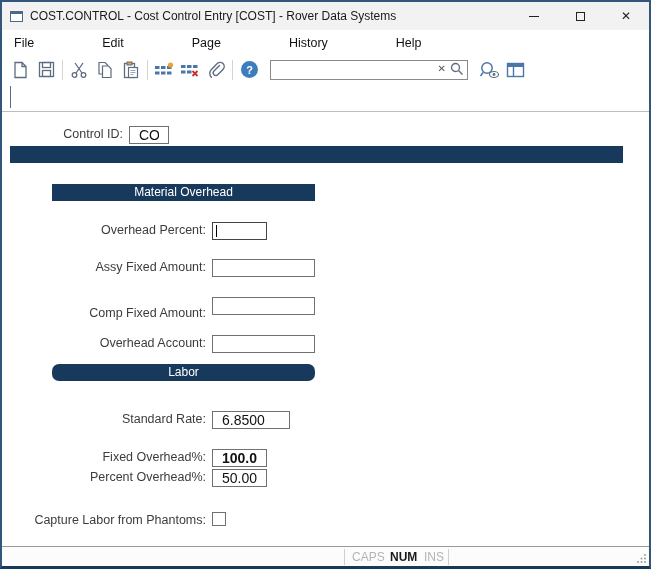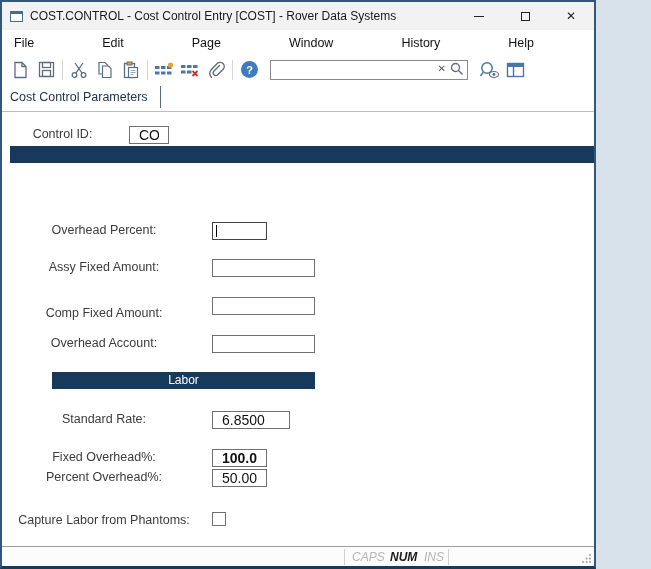--- a/index.html
+++ b/index.html
@@ -1,18 +1,18 @@
 <!DOCTYPE html>
 <html><head>
 <meta charset="utf-8">
 <style>
   * { margin:0; padding:0; box-sizing:border-box; }
   html,body { width:651px; height:569px; background:#d8e2ea; font-family:"Liberation Sans", sans-serif; }
   .window{
-    position:relative; width:596px; height:569px; background:#404040;
+    position:relative; width:651px; height:569px; background:#404040;
     border:2px solid #33567c; border-bottom:3px solid #17395c; overflow:hidden;
   }
   
   .titlebar{ height:28px; background:#f2f2f2; display:flex; align-items:center; padding-left:8px; }
   .app-icon{ width:13px; height:11px; border:1px solid #4a6a8a; border-top:3px solid #4a6a8a; background:#fff; margin-right:7px; flex:0 0 auto; }
   .title-text{ font-size:12px; color:#1a1a1a; white-space:nowrap; }
   .win-controls{ margin-left:auto; display:flex; align-items:center; height:100%; }
   .win-btn{ width:46px; height:100%; display:flex; align-items:center; justify-content:center; color:#222; }
   .min-glyph{ width:10px; height:0; border-top:1px solid #222; display:block; }
   .max-glyph{ width:9px; height:9px; border:1px solid #222; display:block; background:transparent; }
@@ -28,30 +28,30 @@
   .searchbox input{ width:100%; height:100%; border:1px solid #8a8a8a; font-size:12px; padding:0 36px 0 4px; outline:none; font-family:"Liberation Sans",sans-serif;}
   .sb-clear{ position:absolute; right:22px; top:3px; font-size:10px; color:#555; }
   .sb-mag{ position:absolute; right:4px; top:2px; }
   
   .tabbar{ height:29px; background:#ffffff; border-bottom:1px solid #bdbdbd; display:flex; align-items:center; padding-left:8px; }
   .tab{ font-size:12.5px; color:#20344f; padding-right:12px; line-height:28px; }
   .tab-divider{ width:0; height:22px; border-left:1px solid #5a6b7d; }
   
   .content{ position:relative; height:436px; background:#ffffff; }
   .row{ position:absolute; left:0; height:18px; }
-  .flabel{ position:absolute; top:1px; left:0; text-align:center; font-size:12.5px; color:#3c3c3c; white-space:nowrap; }
+  .flabel{ position:absolute; top:1px; left:0; text-align:right; font-size:12.5px; color:#3c3c3c; white-space:nowrap; }
   .field{ position:absolute; top:0; height:18px; border:1px solid #707070; font-size:14px; color:#111;
           padding:0 9px; font-family:"Liberation Sans",sans-serif; outline:none; background:#fff; }
   .navy-bar{ position:absolute; left:8px; top:34px; width:613px; height:17px; background:#17395c; }
   .sec-hdr{ position:absolute; left:50px; width:263px; height:17px; background:#17395c; color:#ffffff;
             font-size:12px; text-align:center; line-height:17px; }
   .caret{ position:absolute; width:1px; height:12px; background:#000; }
   .checkbox{ position:absolute; width:14px; height:14px; border:1px solid #707070; background:#fff; }
   
-  .statusbar{ position:absolute; left:0; right:0; bottom:0; height:20px; background:#fcfcfc; border-top:1px solid #9a9a9a;font-style:italic; }
+  .statusbar{ position:absolute; left:0; right:0; bottom:0; height:20px; background:#fcfcfc; border-top:1px solid #9a9a9a; }
   .st{ position:absolute; top:3px; font-size:12px; }
   .st-dim{ color:#b4b4b4; }
   .st-on{ color:#1a1a1a; }
   .st-div{ position:absolute; top:2px; width:0; height:16px; border-left:1px solid #d0d0d0; }
   .grip{ position:absolute; right:2px; top:6px; }
   svg{ display:block; }
 </style>
 </head>
 <body>
 
@@ -70,21 +70,20 @@
       <span class="win-btn">
           <span class="close-glyph">✕</span>
         </span>
     </div>
   </div>
 
   <div class="menubar">
     <span class="menu-item">File</span>
     <span class="menu-item">Edit</span>
     <span class="menu-item">Page</span>
-    <span class="menu-item">Window</span>
     <span class="menu-item">History</span>
     <span class="menu-item">Help</span>
   </div>
 
   <div class="toolbar">
     <span class="tb-btn">
       <svg width="17" height="18" viewBox="0 0 17 18">
         <path d="M3 1.5 h7 l4 4 V16.5 H3 Z" fill="#fff" stroke="#5c6d80" stroke-width="1.3"></path>
         <path d="M10 1.5 v4 h4" fill="none" stroke="#5c6d80" stroke-width="1.3"></path>
       </svg>
@@ -173,33 +172,33 @@
     <span class="tb-btn">
       <svg width="19" height="16" viewBox="0 0 19 16">
         <rect x="1.5" y="1.5" width="16" height="13" fill="#fff" stroke="#4a76a8" stroke-width="1.4"></rect>
         <rect x="1.5" y="1.5" width="16" height="3.5" fill="#4a76a8"></rect>
         <path d="M7.5 5 V14.5" stroke="#4a76a8" stroke-width="1.4"></path>
       </svg>
     </span>
   </div>
 
   <div class="tabbar">
-    <span class="tab">Cost Control Parameters</span>
     <span class="tab-divider"></span>
   </div>
 
   <div class="content">
 
     <div class="row" style="top:14px;">
       <span class="flabel" style="width:121px;">Control ID:</span>
       <input class="field" style="left: 127px; width: 40px;" value="COST">
     </div>
 
     <div class="navy-bar"></div>
 
+    <div class="sec-hdr" style="top:72px;">Material Overhead</div>
 
     <div class="row" style="top:110px;">
       <span class="flabel" style="width:204px;">Overhead Percent:</span>
       <input class="field" style="left: 210px; width: 55px; border-color: rgb(68, 68, 68);" value="">
       <span class="caret" style="left:214px; top:3px;"></span>
     </div>
 
     <div class="row" style="top:147px;">
       <span class="flabel" style="width:204px;">Assy Fixed Amount:</span>
       <input class="field" style="left: 210px; width: 103px;" value="">
@@ -208,21 +207,21 @@
     <div class="row" style="top:185px;">
       <span class="flabel" style="width:204px;margin-top:8px;">Comp Fixed Amount:</span>
       <input class="field" style="left: 210px; width: 103px;" value="">
     </div>
 
     <div class="row" style="top:223px;">
       <span class="flabel" style="width:204px;">Overhead Account:</span>
       <input class="field" style="left: 210px; width: 103px;" value="">
     </div>
 
-    <div class="sec-hdr" style="top:260px;">Labor</div>
+    <div class="sec-hdr" style="top:252px;border-radius:7px;">Labor</div>
 
     <div class="row" style="top:299px;">
       <span class="flabel" style="width:204px;">Standard Rate:</span>
       <input class="field" style="left: 210px; width: 78px;" value="6.8500">
     </div>
 
     <div class="row" style="top:337px;">
       <span class="flabel" style="width:204px;">Fixed Overhead%:</span>
       <input class="field" style="left: 210px; width: 55px; font-weight: bold;" value="100.00">
     </div>

